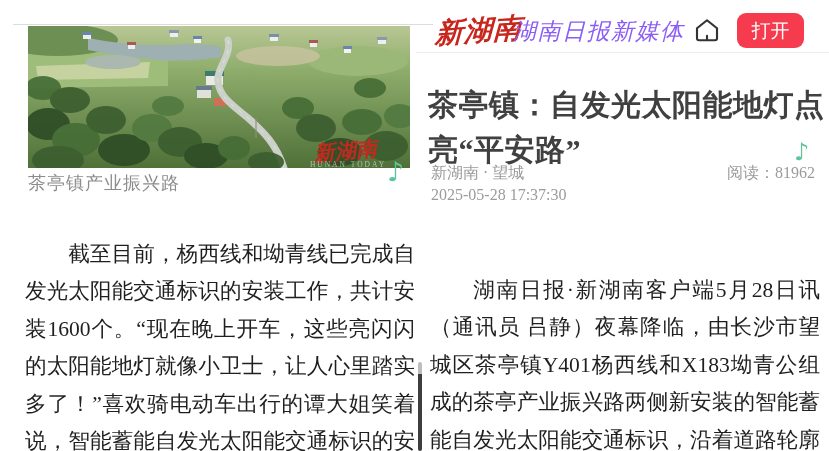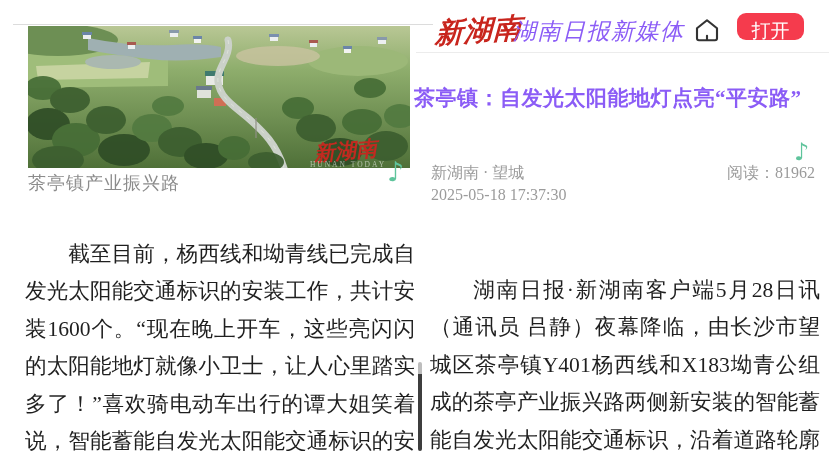--- a/index.html
+++ b/index.html
@@ -18,28 +18,28 @@
   #left-para{position:absolute;left:25px;top:214px;width:390px;font-size:21.6px;
              line-height:37.5px;text-align:justify;text-indent:2em;color:#1f1f1f;}
 
   
   #top-rule{left:13px;top:24px;width:420px;background:#dcdcdc;}
   #logo{position:absolute;left:435px;top:12px;font-size:28px;font-weight:bold;
         font-style:italic;color:#c8251d;transform:rotate(-4deg) skewX(-6deg);
         letter-spacing:1px;}
   #brand{position:absolute;left:513px;top:16px;font-size:23px;color:#8b5cf6;letter-spacing:1.5px;font-style:italic;}
   #home-btn{position:absolute;left:692px;top:15px;width:30px;height:30px;cursor:pointer;}
-  #open-btn{position:absolute;left:737px;top:13px;width:67px;height:27px;background:#f53b4d;
+  #open-btn{position:absolute;left:737px;top:13px;width:67px;height:35px;background:#f53b4d;
             border:none;border-radius:9px;color:#fff;font-size:19px;line-height:35px;
             text-align:center;font-family:"Liberation Sans",sans-serif;cursor:pointer;padding:0;}
   #header-rule{left:416px;top:52px;width:413px;background:#ececec;}
 
   
-  #title{position:absolute;left:414px;top:62px;width:398px;font-size:21px;font-weight:bold;
-         line-height:45px;color:#8b5cf6;letter-spacing:0.5px;}
+  #title{position:absolute;left:428px;top:62px;width:398px;font-size:30px;font-weight:bold;
+         line-height:45px;color:#404040;letter-spacing:0.5px;}
   #note-right{left:794px;top:138px;font-size:24px;}
   #meta-source{position:absolute;left:431px;top:163px;font-size:16px;color:#9b9b9b;}
   #meta-read{position:absolute;right:14px;top:163px;font-size:16px;color:#9b9b9b;}
   #meta-time{position:absolute;left:431px;top:186px;font-size:16px;color:#9b9b9b;}
 
   #right-para{position:absolute;left:430px;top:250px;width:390px;font-size:21.6px;
               line-height:37.5px;text-align:justify;text-indent:2em;color:#1f1f1f;}
 
   
   #scroll-thumb{position:absolute;left:418px;top:362px;width:4px;height:89px;border-radius:2px;
@@ -145,19 +145,19 @@
   <button id="open-btn">打开</button>
 
   <div class="hline" id="header-rule"></div>
 
   <h1 id="title">茶亭镇：自发光太阳能地灯点亮“平安路”</h1>
 
   <span class="note" id="note-right">♪</span>
 
   <div id="meta-source">新湖南 · 望城</div>
   <div id="meta-read">阅读：81962</div>
-  <div id="meta-time">2025-05-18 17:37:30</div>
+  <div id="meta-time">2025-05-28 17:37:30</div>
 
   <p id="right-para">湖南日报·新湖南客户端5月28日讯（通讯员 吕静）夜幕降临，由长沙市望城区茶亭镇Y401杨西线和X183坳青公组成的茶亭产业振兴路两侧新安装的智能蓄能自发光太阳能交通标识，沿着道路轮廓闪烁，为来往车辆照亮安全路径。近</p>
 
   <div id="scroll-thumb"></div>
 
 </div>
 
 </body></html>

